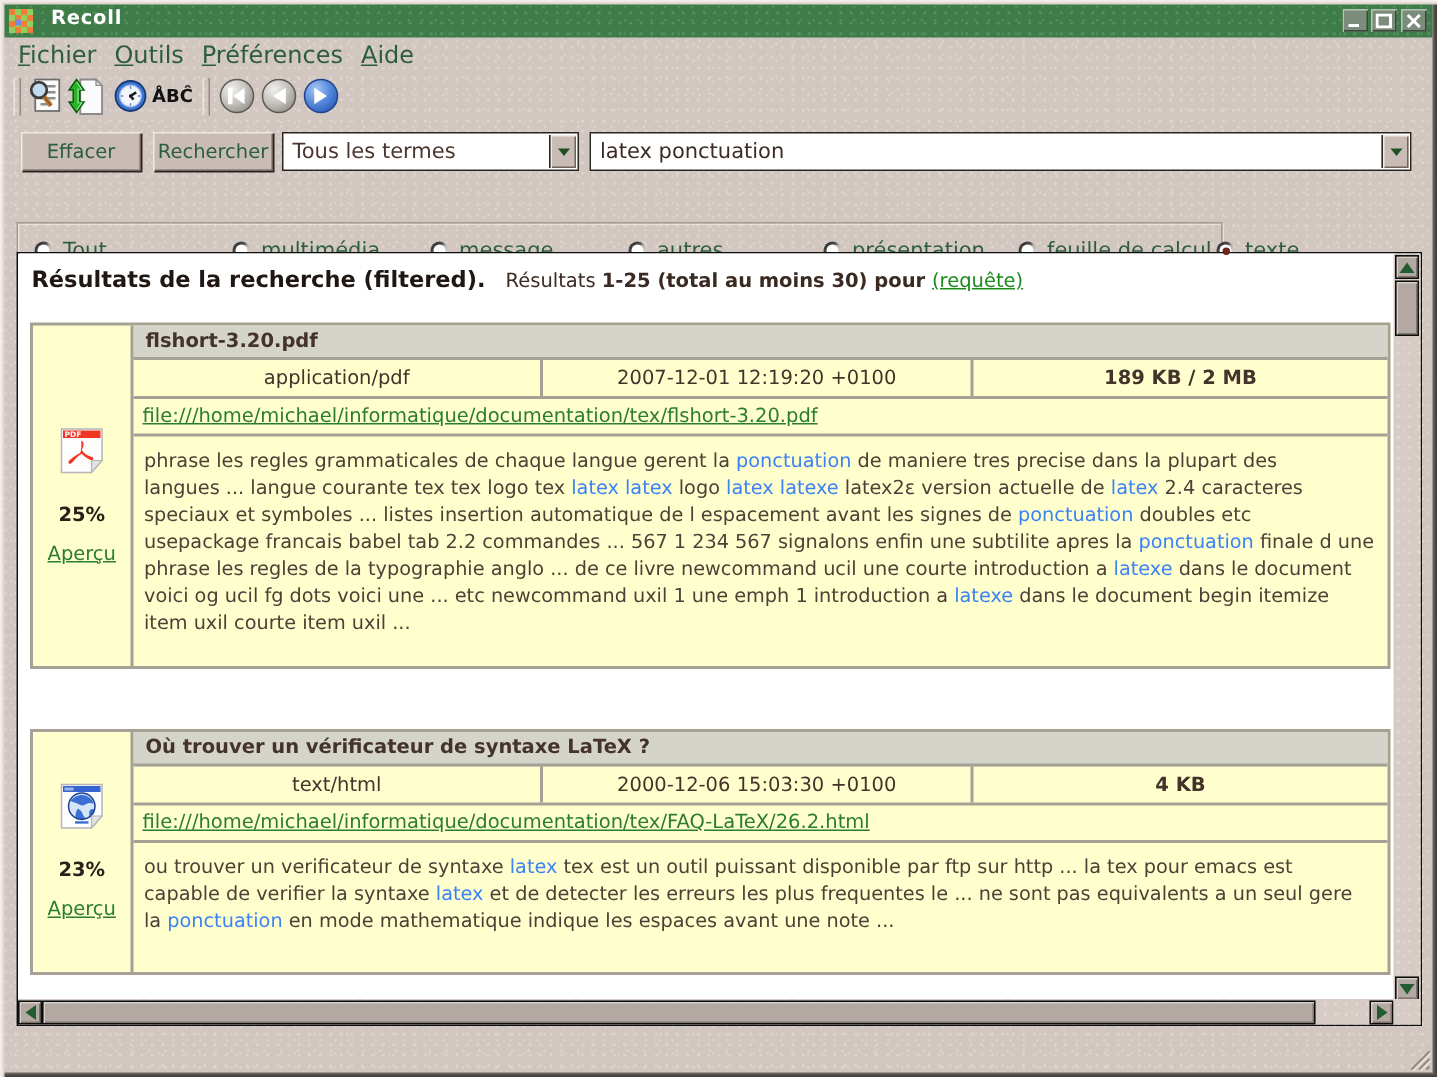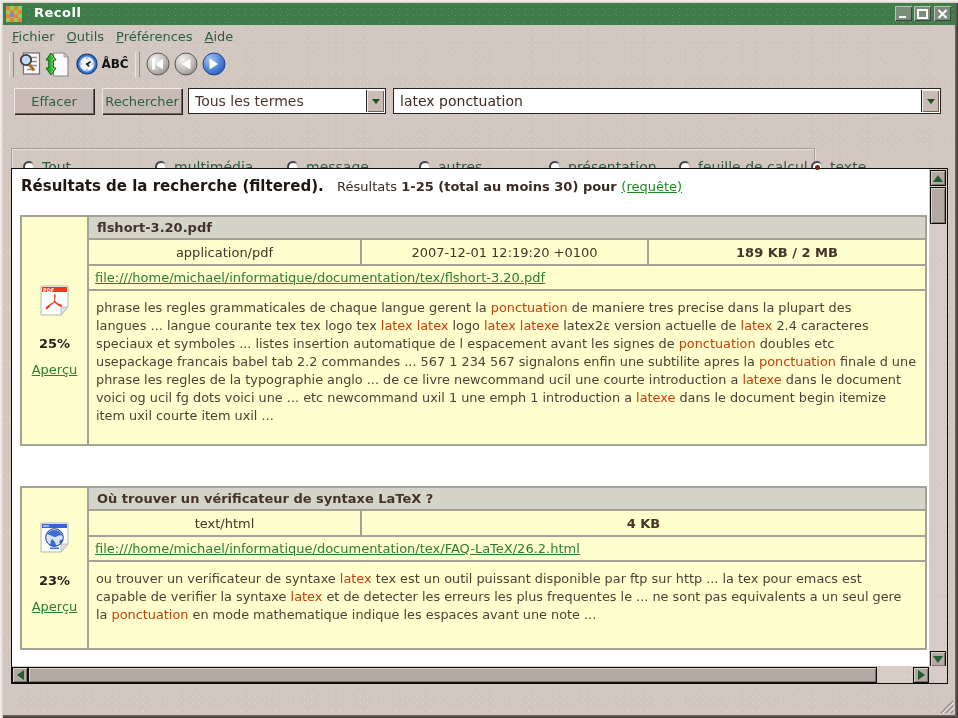--- a/index.html
+++ b/index.html
@@ -20,21 +20,21 @@
   .app-icon{position:absolute;left:3px;top:3px;width:16px;height:16px;}
   .title-text{position:absolute;left:31px;top:2px;color:#ffffff;font-weight:bold;font-size:13px;letter-spacing:0.5px;}
   .winbtns{position:absolute;right:4px;top:3px;display:flex;}
   .winbtn{width:17px;height:15px;background:#7b8c7b;margin-left:2px;position:relative;
     box-shadow: inset 1px 1px 0 #b7c3b6, inset -1px -1px 0 #3c463c;
     display:flex;align-items:center;justify-content:center;}
   .winbtn.close{margin-left:3px;}
   .winbtn svg{display:block;}
   
   .menubar{position:absolute;left:3px;top:25px;width:952px;height:23px;display:flex;align-items:center;padding-left:3px;box-sizing:border-box;}
-  .menu-item{font-size:13px;color:#2c5e3e;padding:2px 6px;}
+  .menu-item{font-size:16px;color:#2c5e3e;padding:2px 6px;}
   .menu-item .accel{text-decoration:underline;}
   
   .toolbar{position:absolute;left:3px;top:48px;width:952px;height:33px;}
   .tb-handle{position:absolute;top:4px;width:3px;height:25px;border-left:1px solid #eee6e1;border-right:1px solid #938a84;}
   .tb-btn{position:absolute;top:3px;display:flex;align-items:center;justify-content:center;}
   
   .searchrow{position:absolute;left:0;top:88px;width:958px;height:27px;}
   .pushbtn{position:absolute;top:0;height:26px;background:#c9bcb6;
     border:0;box-sizing:border-box;
     box-shadow: inset 1px 1px 0 #f0e9e4, inset -1px -1px 0 #6e645d, 1px 1px 0 #2a2522;
@@ -78,21 +78,21 @@
   .rrow-title{background:#d5d4ca;border-bottom:2px solid #a5a295;padding:3px 0 3px 8px;
     font-size:13px;font-weight:bold;color:#44332a;}
   .rrow-meta{display:flex;border-bottom:2px solid #a5a295;}
   .rrow-meta .cell{font-size:13px;color:#43332a;text-align:center;padding:5px 0 4px 0;box-sizing:border-box;}
   .rrow-meta .c1{width:273px;border-right:2px solid #a5a295;}
   .rrow-meta .c2{width:287px;border-right:2px solid #a5a295;}
   .rrow-meta .c3{flex:1;font-weight:bold;}
   .rrow-url{border-bottom:2px solid #a5a295;padding:4px 0 4px 6px;font-size:13px;}
   .rrow-url a, .rrow-url .urltext{color:#2c7c34;text-decoration:underline;}
   .rrow-abs{padding:8px 4px 0 7px;font-size:12.85px;line-height:18px;color:#4e4036;white-space:pre-wrap;}
-  .hl{color:#c2410c;}
+  .hl{color:#3b82f6;}
   .pad-b-1{height:19px;}
   .pad-b-2{height:24px;}
   
   .sb-track{position:absolute;
     background-color:#d7cbc6;
     background-image:radial-gradient(#e2dad2 0.8px, rgba(0,0,0,0) 1px),radial-gradient(#e2dad2 0.8px, rgba(0,0,0,0) 1px);
     background-size:7px 7px,9px 9px;background-position:0 0,3px 5px;}
   .vscroll{right:0px;top:0px;width:18px;height:499px;}
   .hscroll{left:0px;bottom:0px;width:918px;height:17px;}
   .corner{right:0;bottom:0;width:18px;height:17px;}
@@ -342,20 +342,21 @@
               <path d="M28 22 L21 30 L21 22 Z" fill="#e2e2e2" stroke="#b5b5b5" stroke-width="0.8"></path>
             </svg>
           </span>
           <span class="pct">23%</span>
           <span class="preview">Aperçu</span>
         </div>
         <div class="rrows">
           <div class="rrow-title">Où trouver un vérificateur de syntaxe LaTeX ?</div>
           <div class="rrow-meta">
             <span class="cell c1">text/html</span>
+            <span class="cell c2">2000-12-06 15:03:30 +0100</span>
             <span class="cell c3">4 KB</span>
           </div>
           <div class="rrow-url"><span class="urltext">file:///home/michael/informatique/documentation/tex/FAQ-LaTeX/26.2.html</span></div>
           <div class="rrow-abs"><span>ou trouver un verificateur de syntaxe </span><span class="hl">latex</span><span> tex est un outil puissant disponible par ftp sur http ... la tex pour emacs est
 capable de verifier la syntaxe </span><span class="hl">latex</span><span> et de detecter les erreurs les plus frequentes le ... ne sont pas equivalents a un seul gere
 la </span><span class="hl">ponctuation</span><span> en mode mathematique indique les espaces avant une note ...</span></div>
           <div class="pad-b-2"></div>
         </div>
       </div>
 

